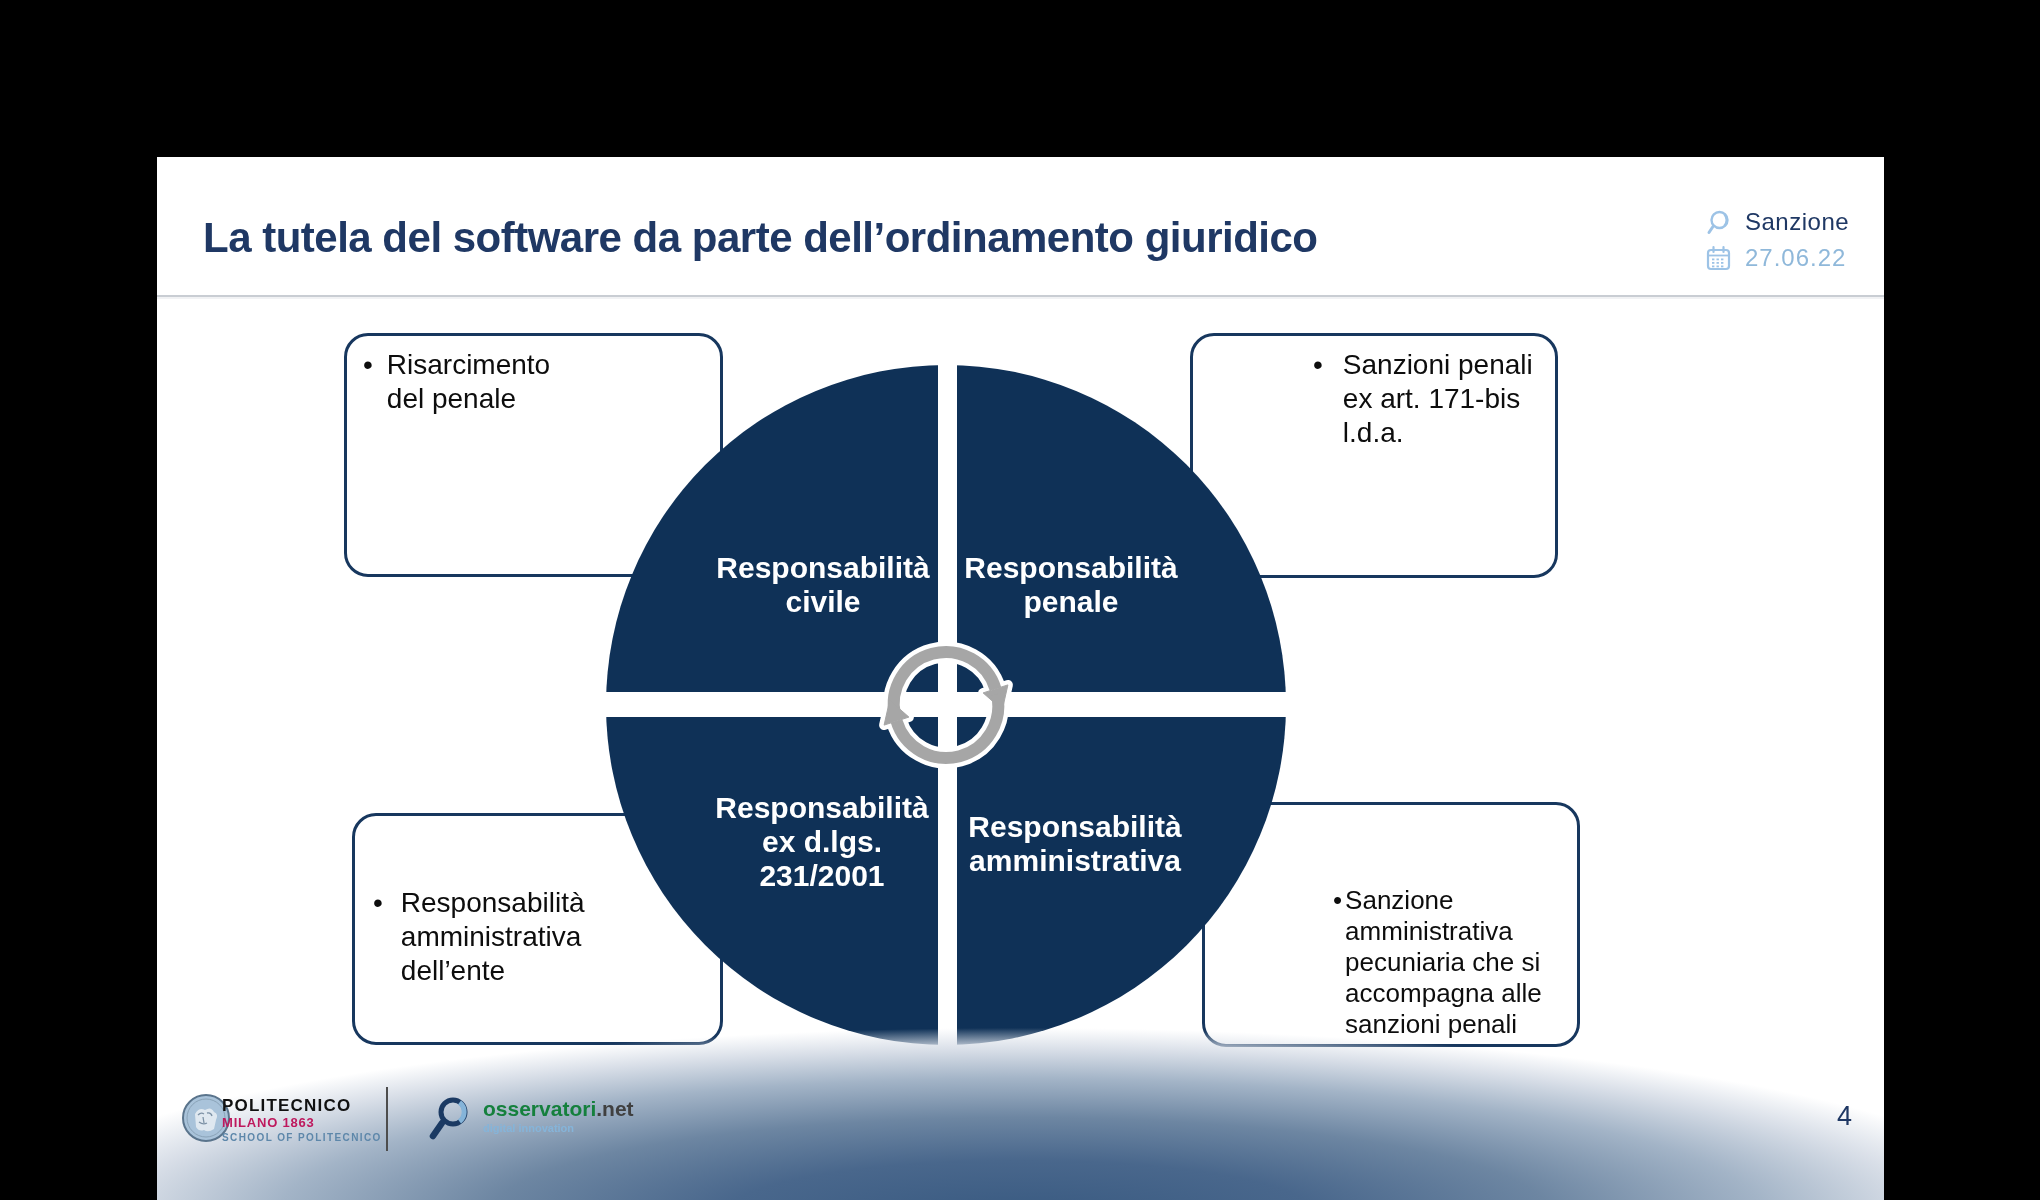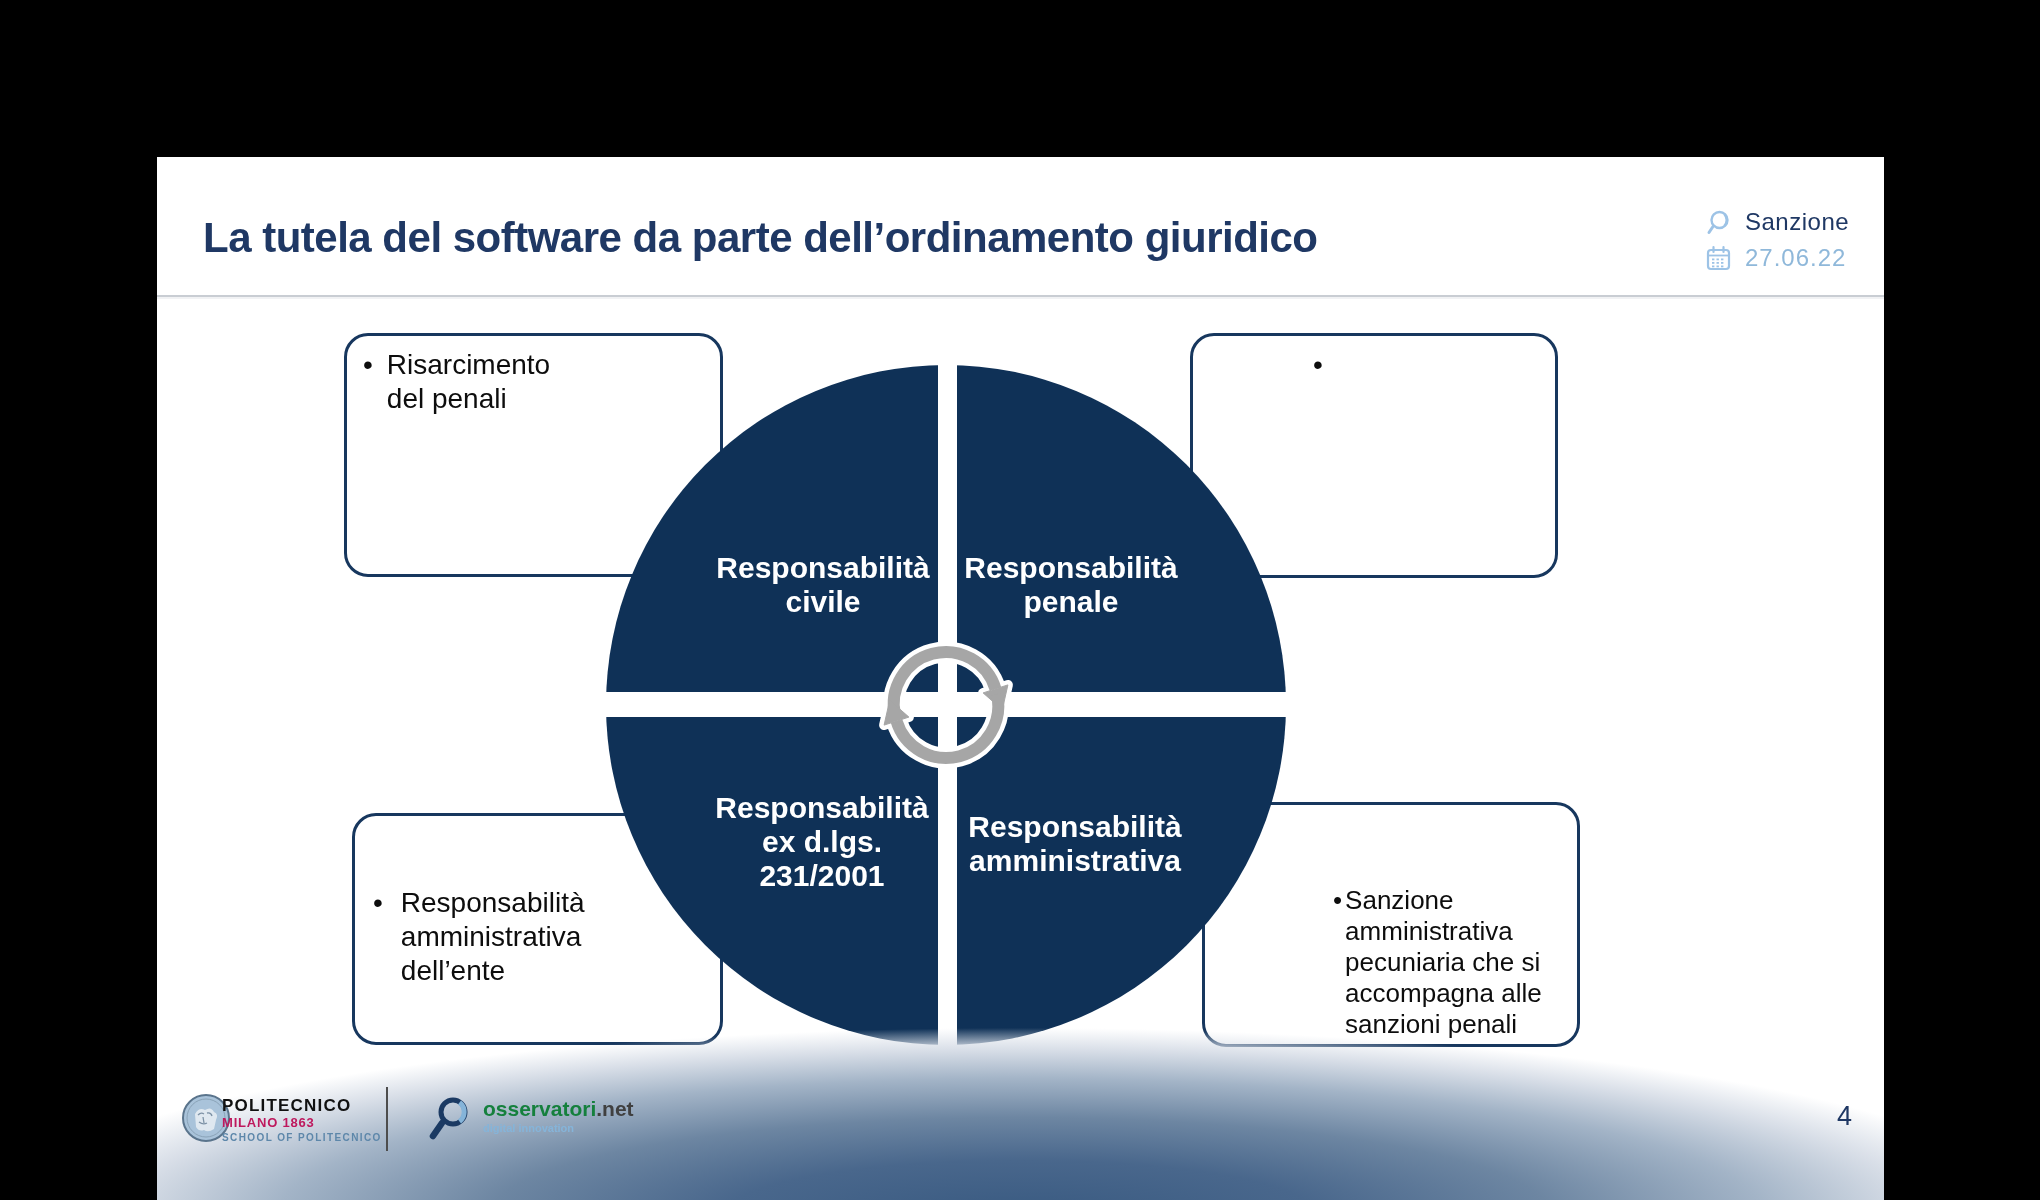--- a/index.html
+++ b/index.html
@@ -114,26 +114,29 @@
           <rect x="16" y="20.5" width="2.4" height="1.8"></rect>
       </g>
     </svg>
     <span class="meta-date">27.06.22</span>
   </div>
 
   <div class="callout c-tl">
     <div class="callout-content">
       <span class="bullet">•</span>
       <span class="callout-text">Risarcimento
-del penali</span>
+del penale</span>
     </div>
   </div>
   <div class="callout c-tr">
     <div class="callout-content">
       <span class="bullet">•</span>
+      <span class="callout-text">Sanzioni penali
+ex art. 171-bis
+l.d.a.</span>
     </div>
   </div>
   <div class="callout c-bl">
     <div class="callout-content">
       <span class="bullet">•</span>
       <span class="callout-text">Responsabilità
 amministrativa
 dell’ente</span>
     </div>
   </div>

